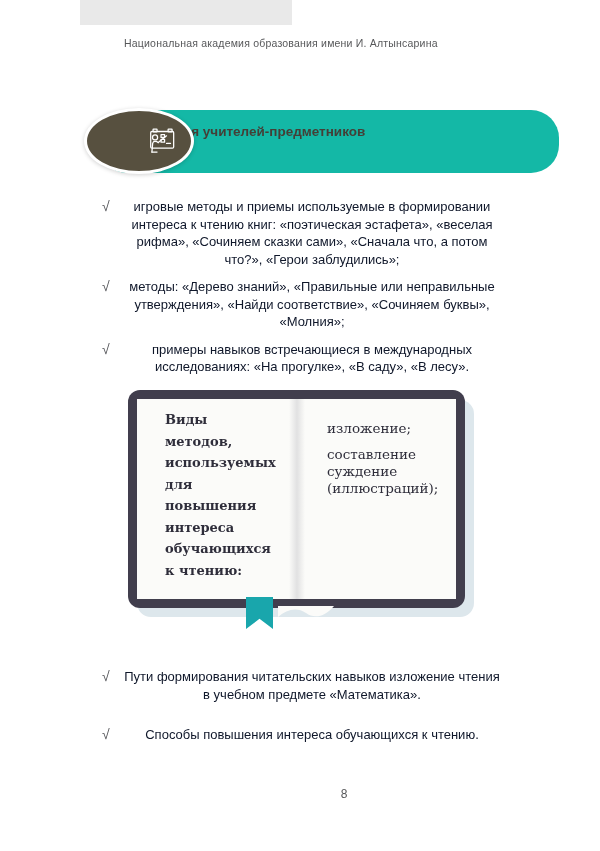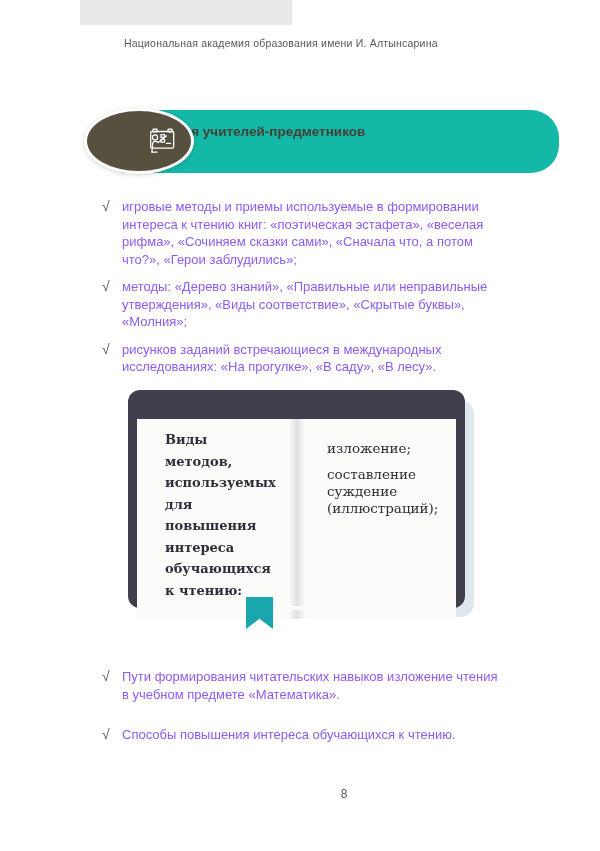--- a/index.html
+++ b/index.html
@@ -43,31 +43,31 @@
   ul.bullets li{display:flex;align-items:flex-start;}
   .bullets-top{left:102px;top:198px;width:400px;}
   .bullets-top li{margin-bottom:10px;}
   .bullets-bottom{left:102px;top:668px;width:410px;}
   .bullets-bottom li{margin-bottom:23px;}
   .bullet-mark{
     width:20px;flex-shrink:0;
     font-size:14px;line-height:17px;color:#55565a;
   }
   .bullet-text{
-    font-size:13px;line-height:17.5px;color:#8b5cf6;width:380px;
+    font-size:13px;line-height:17.5px;color:#0f172a;width:380px;text-align:center;
   }
 
   
   .book-wrap{left:128px;top:390px;width:345px;height:245px;}
   .book-shadow{position:absolute;left:9px;top:10px;width:337px;height:217px;
     background:#dde7ec;border-radius:14px;z-index:1;}
   .book-cover{position:absolute;left:0;top:0;width:337px;height:218px;
     background:#413e4d;border-radius:12px;z-index:2;}
   .book-pages{position:absolute;left:9px;top:9px;width:319px;height:200px;
-    background:#fbfbf9;border-radius:0;overflow:hidden;margin-top:20px;}
+    background:#fbfbf9;border-radius:0;overflow:hidden;}
   .book-spine{position:absolute;left:50%;top:0;width:16px;height:100%;
     transform:translateX(-50%);
     background:linear-gradient(90deg, rgba(90,90,105,0) 0%, rgba(90,90,105,.16) 50%, rgba(90,90,105,0) 100%);}
   .left-page-text{
     position:absolute;left:28px;top:10px;width:114px;
     font-family:"DejaVu Serif", serif;font-weight:bold;
     font-size:13px;line-height:21.5px;color:#2e2d3a;
     text-align:justify;
   }
   .right-page-list{position:absolute;left:190px;top:21px;width:124px;}
@@ -113,25 +113,25 @@
   </svg>
 </div>
 
 <ul class="abs bullets bullets-top">
   <li>
     <span class="bullet-mark">√</span>
     <span class="bullet-text">игровые методы и приемы используемые в формировании интереса к чтению книг: «поэтическая эстафета», «веселая рифма», «Сочиняем сказки сами», «Сначала что, а потом что?», «Герои заблудились»;</span>
   </li>
   <li>
     <span class="bullet-mark">√</span>
-    <span class="bullet-text">методы: «Дерево знаний», «Правильные или неправильные утверждения», «Виды соответствие», «Скрытые буквы», «Молния»;</span>
+    <span class="bullet-text">методы: «Дерево знаний», «Правильные или неправильные утверждения», «Найди соответствие», «Сочиняем буквы», «Молния»;</span>
   </li>
   <li>
     <span class="bullet-mark">√</span>
-    <span class="bullet-text">рисунков заданий встречающиеся в международных исследованиях: «На прогулке», «В саду», «В лесу».</span>
+    <span class="bullet-text">примеры навыков встречающиеся в международных исследованиях: «На прогулке», «В саду», «В лесу».</span>
   </li>
 </ul>
 
 <div class="abs book-wrap">
   <div class="book-shadow"></div>
   <div class="book-cover">
     <div class="book-pages">
       <div class="book-spine"></div>
       <div class="left-page-text">Виды методов, используемых для повышения интереса обучающихся к чтению:</div>
       <div class="right-page-list">

